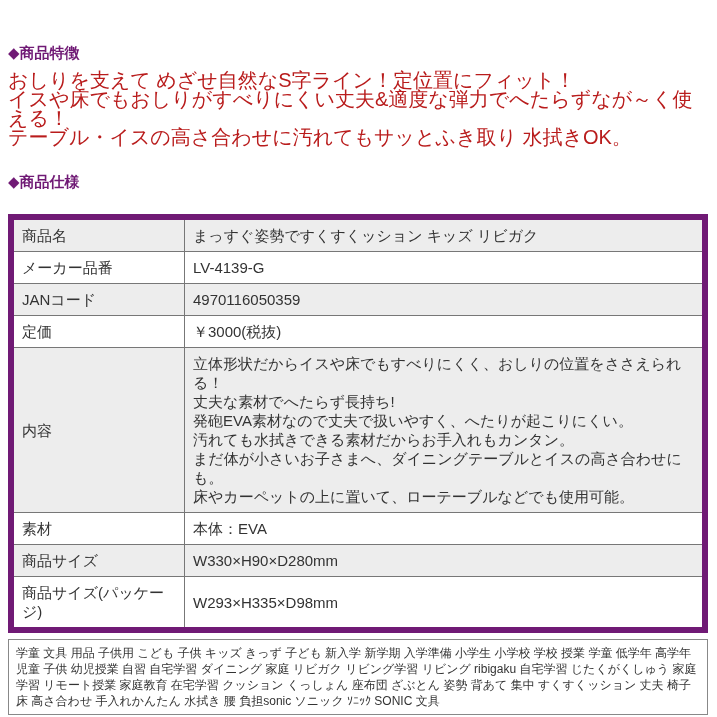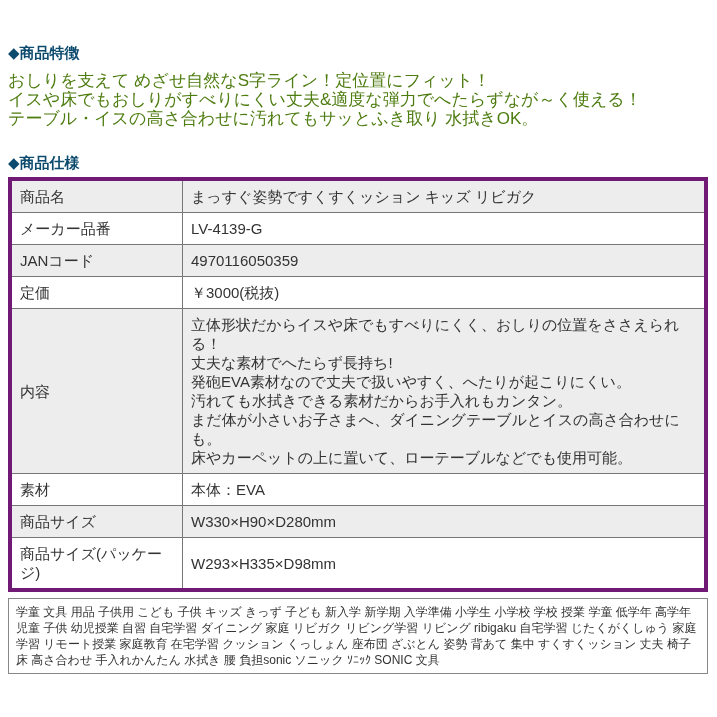--- a/index.html
+++ b/index.html
@@ -11,40 +11,40 @@
     width: 717px;
     height: 717px;
     overflow: hidden;
     font-family: "Liberation Sans", "DejaVu Sans", sans-serif;
     color: #333333;
   }
   .wrap {
     padding: 0 8px;
   }
   .section-heading {
-    color: #0c4a6e;
+    color: #701a75;
     font-weight: bold;
     font-size: 15px;
     line-height: 17px;
     margin: 0;
   }
   .heading-features { margin-top: 44px; }
   .heading-specs   { margin-top: 26px; }
   .features-text {
     white-space: pre-line;
-    font-size: 17px;
+    font-size: 20px;
     line-height: 19px;
     margin: 10px 0 0 0;
-    color: #4d7c0f;
+    color: #b91c1c;
   }
   table.spec {
     border-collapse: collapse;
     width: 700px;
-    margin-top: 6px;
-    border: 4px solid #701a75;
+    margin-top: 24px;
+    border: 6px solid #701a75;
     table-layout: fixed;
   }
   table.spec td {
     border: 1px solid #777777;
     padding: 6px 8px;
     font-size: 15px;
     line-height: 19px;
     vertical-align: middle;
     word-break: break-all;
   }

